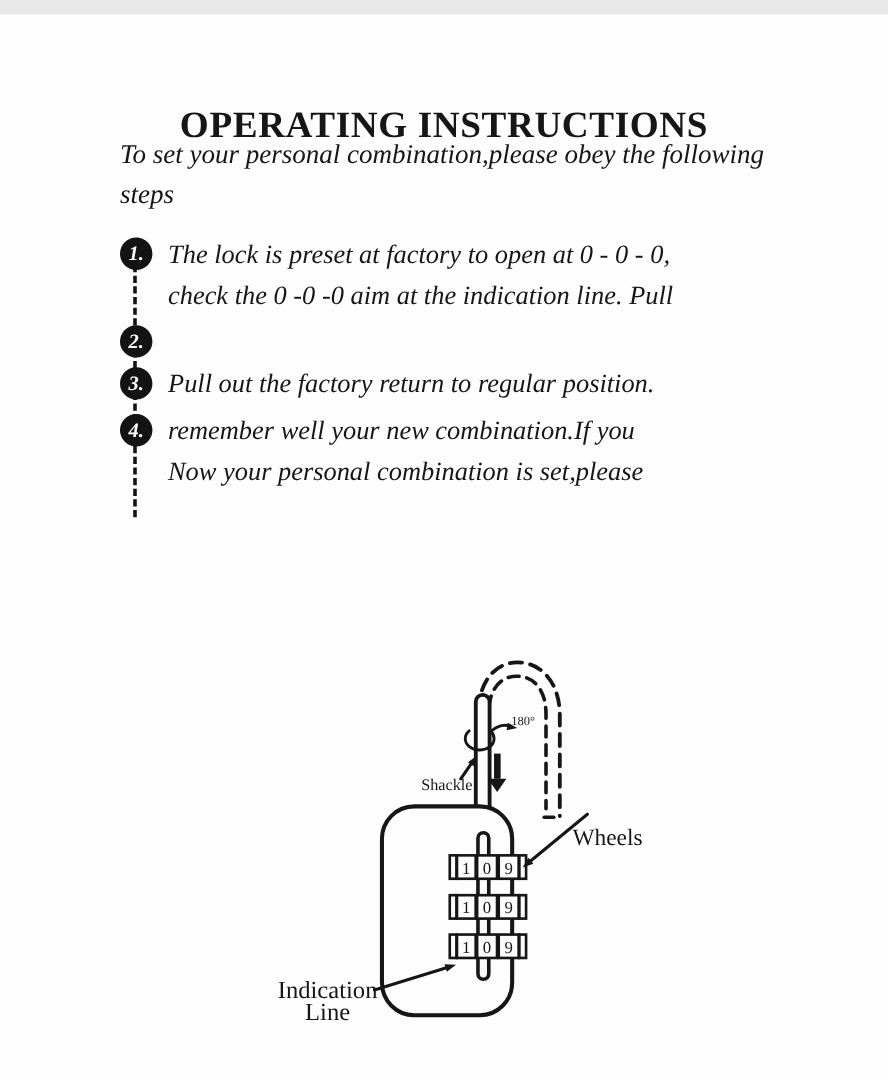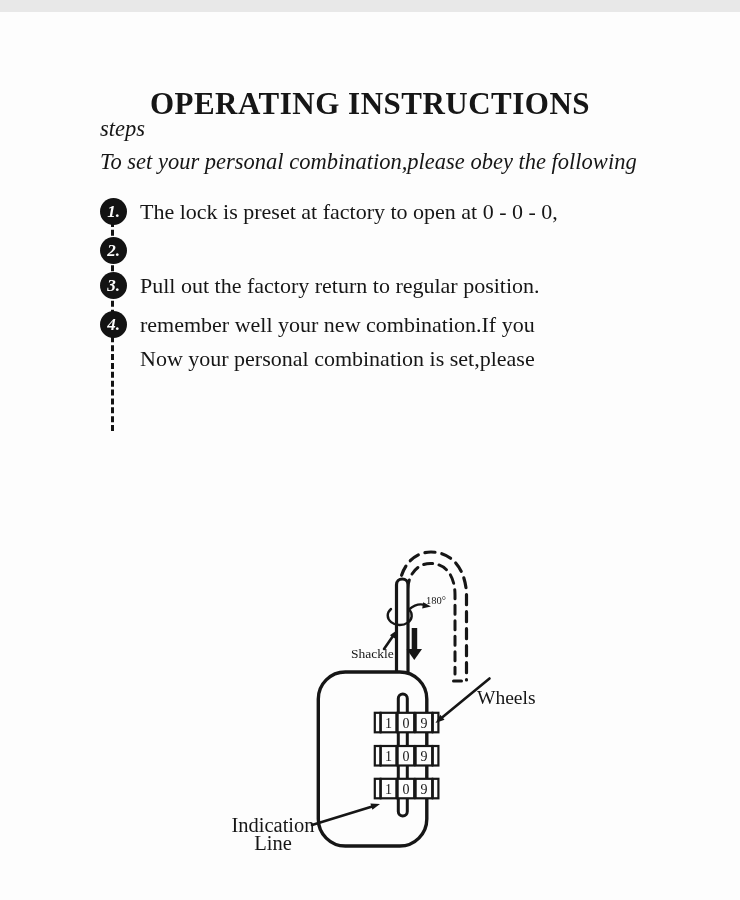--- a/index.html
+++ b/index.html
@@ -20,46 +20,47 @@
     position:absolute;top:183px;left:100px;width:560px;z-index:1;
   }
   .step{display:flex;align-items:flex-start;margin-bottom:5px;}
   .step-badge{
     flex:0 0 auto;width:27px;height:27px;margin-top:3px;margin-right:13px;
     background:#131313;border-radius:50%;
     color:#fdfdfd;font-style:italic;font-weight:bold;font-size:17px;
     display:flex;align-items:center;justify-content:center;
     position:relative;z-index:2;
   }
-  .step-text{font-size:22px;line-height:34px;}
+  .step-text{font-size:22px;line-height:34px;font-style:italic;}
   .steps-connector{
     position:absolute;left:111px;top:200px;height:219px;width:0;
     border-left:3.5px dashed #131313;z-index:0;
   }
   .diagram-svg{position:absolute;left:0;top:0;z-index:0;}
 </style>
 </head>
 <body>
 
 <div class="page">
 
   <h1 class="doc-title">OPERATING INSTRUCTIONS</h1>
 
   <div class="subtitle">
+    <div>To set your personal combination,please obey the following</div>
     <div>steps</div>
-    <div>To set your personal combination,please obey the following</div>
   </div>
 
   <div class="steps-connector"></div>
 
   <div class="steps">
     <div class="step">
       <div class="step-badge">1.</div>
       <div class="step-text">
         <div>The lock is preset at factory to open at 0 - 0 - 0,</div>
+        <div>check the 0 -0 -0 aim at the indication line. Pull</div>
       </div>
     </div>
     <div class="step">
       <div class="step-badge">2.</div>
     </div>
     <div class="step">
       <div class="step-badge">3.</div>
       <div class="step-text">
         <div>Pull out the factory return to regular position.</div>
       </div>

